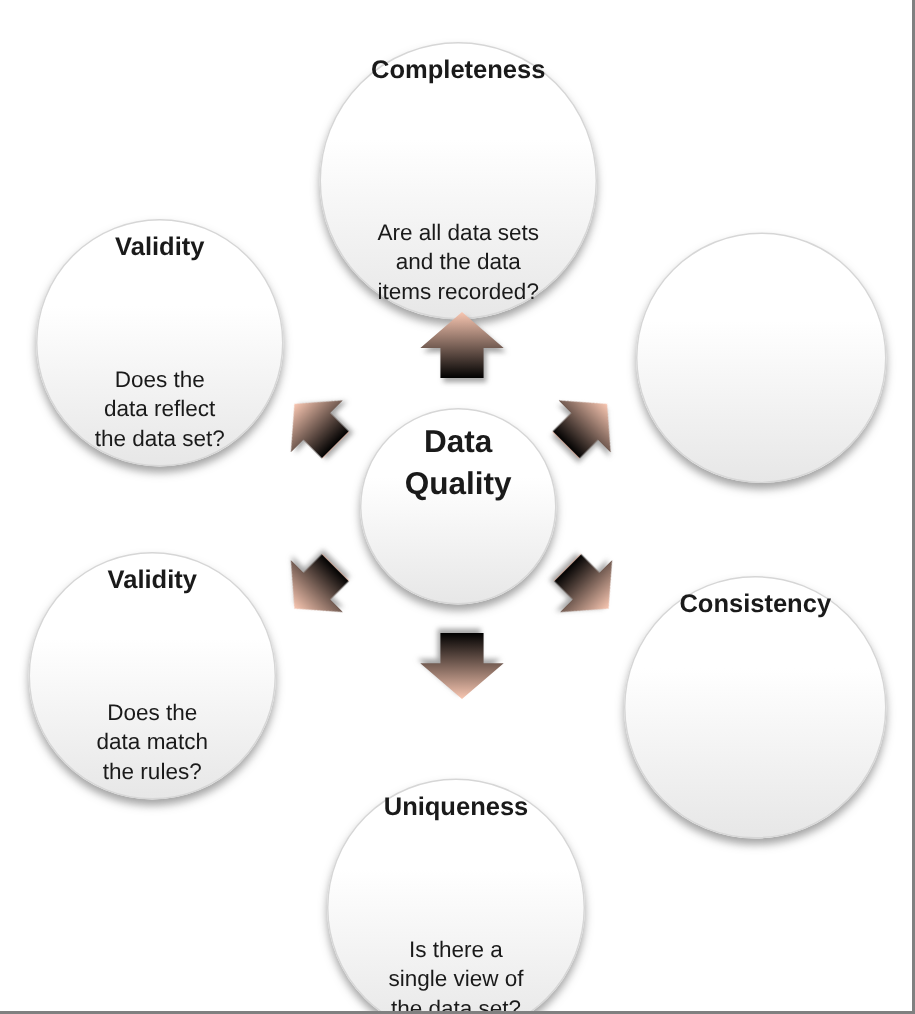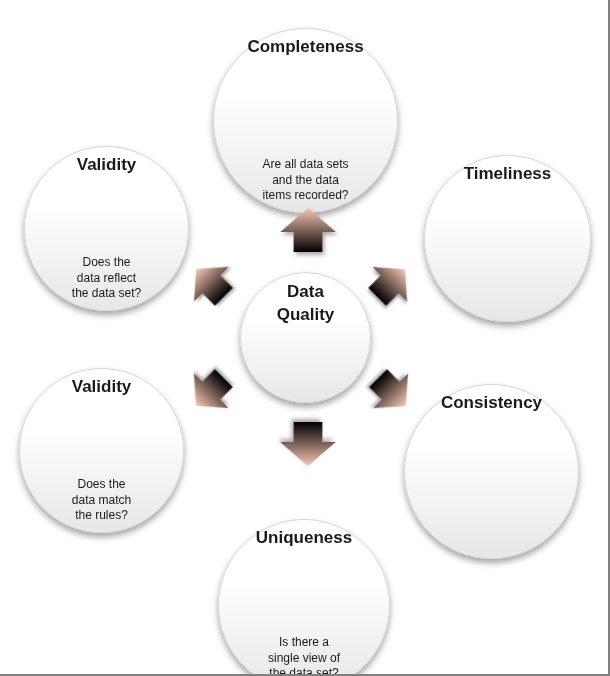--- a/index.html
+++ b/index.html
@@ -29,27 +29,27 @@
     padding:8px;
   }
   .node-title{
     font-weight:bold;
     font-size:17px;
     line-height:1.2;
     margin-bottom:7px;
     white-space:pre-line;
   }
   .node-question{
-    font-size:12px;
+    font-size:15px;
     line-height:1.3;
     white-space:pre-line;
   }
   .center-title{
     font-weight:bold;
-    font-size:17px;
+    font-size:21px;
     line-height:1.35;
     width:80px;
     text-align:center;
   }
   .arrow{
     position:absolute;
     overflow:visible;
   }
   .arrow path{
     filter:drop-shadow(2px 3px 2px rgba(95,95,95,0.55));
@@ -61,24 +61,23 @@
 <div class="frame">
 
   <div class="circle" style="left:213px;top:28px;width:185px;height:185px;">
     <div class="node-title">Completeness</div>
     <div class="node-question">Are all data sets
 and the data
 items recorded?</div>
   </div>
 
   <div class="circle" style="left:424px;top:155px;width:167px;height:167px;">
-    <div class="node-title">Timeliness</div>
   </div>
 
-  <div class="circle" style="left:404px;top:384px;width:175px;height:175px;">
+  <div class="circle" style="left:416px;top:384px;width:175px;height:175px;">
     <div class="node-title">Consistency</div>
   </div>
 
   <div class="circle" style="left:218px;top:519px;width:172px;height:172px;">
     <div class="node-title">Uniqueness</div>
     <div class="node-question">Is there a
 single view of
 the data set?</div>
   </div>
 

